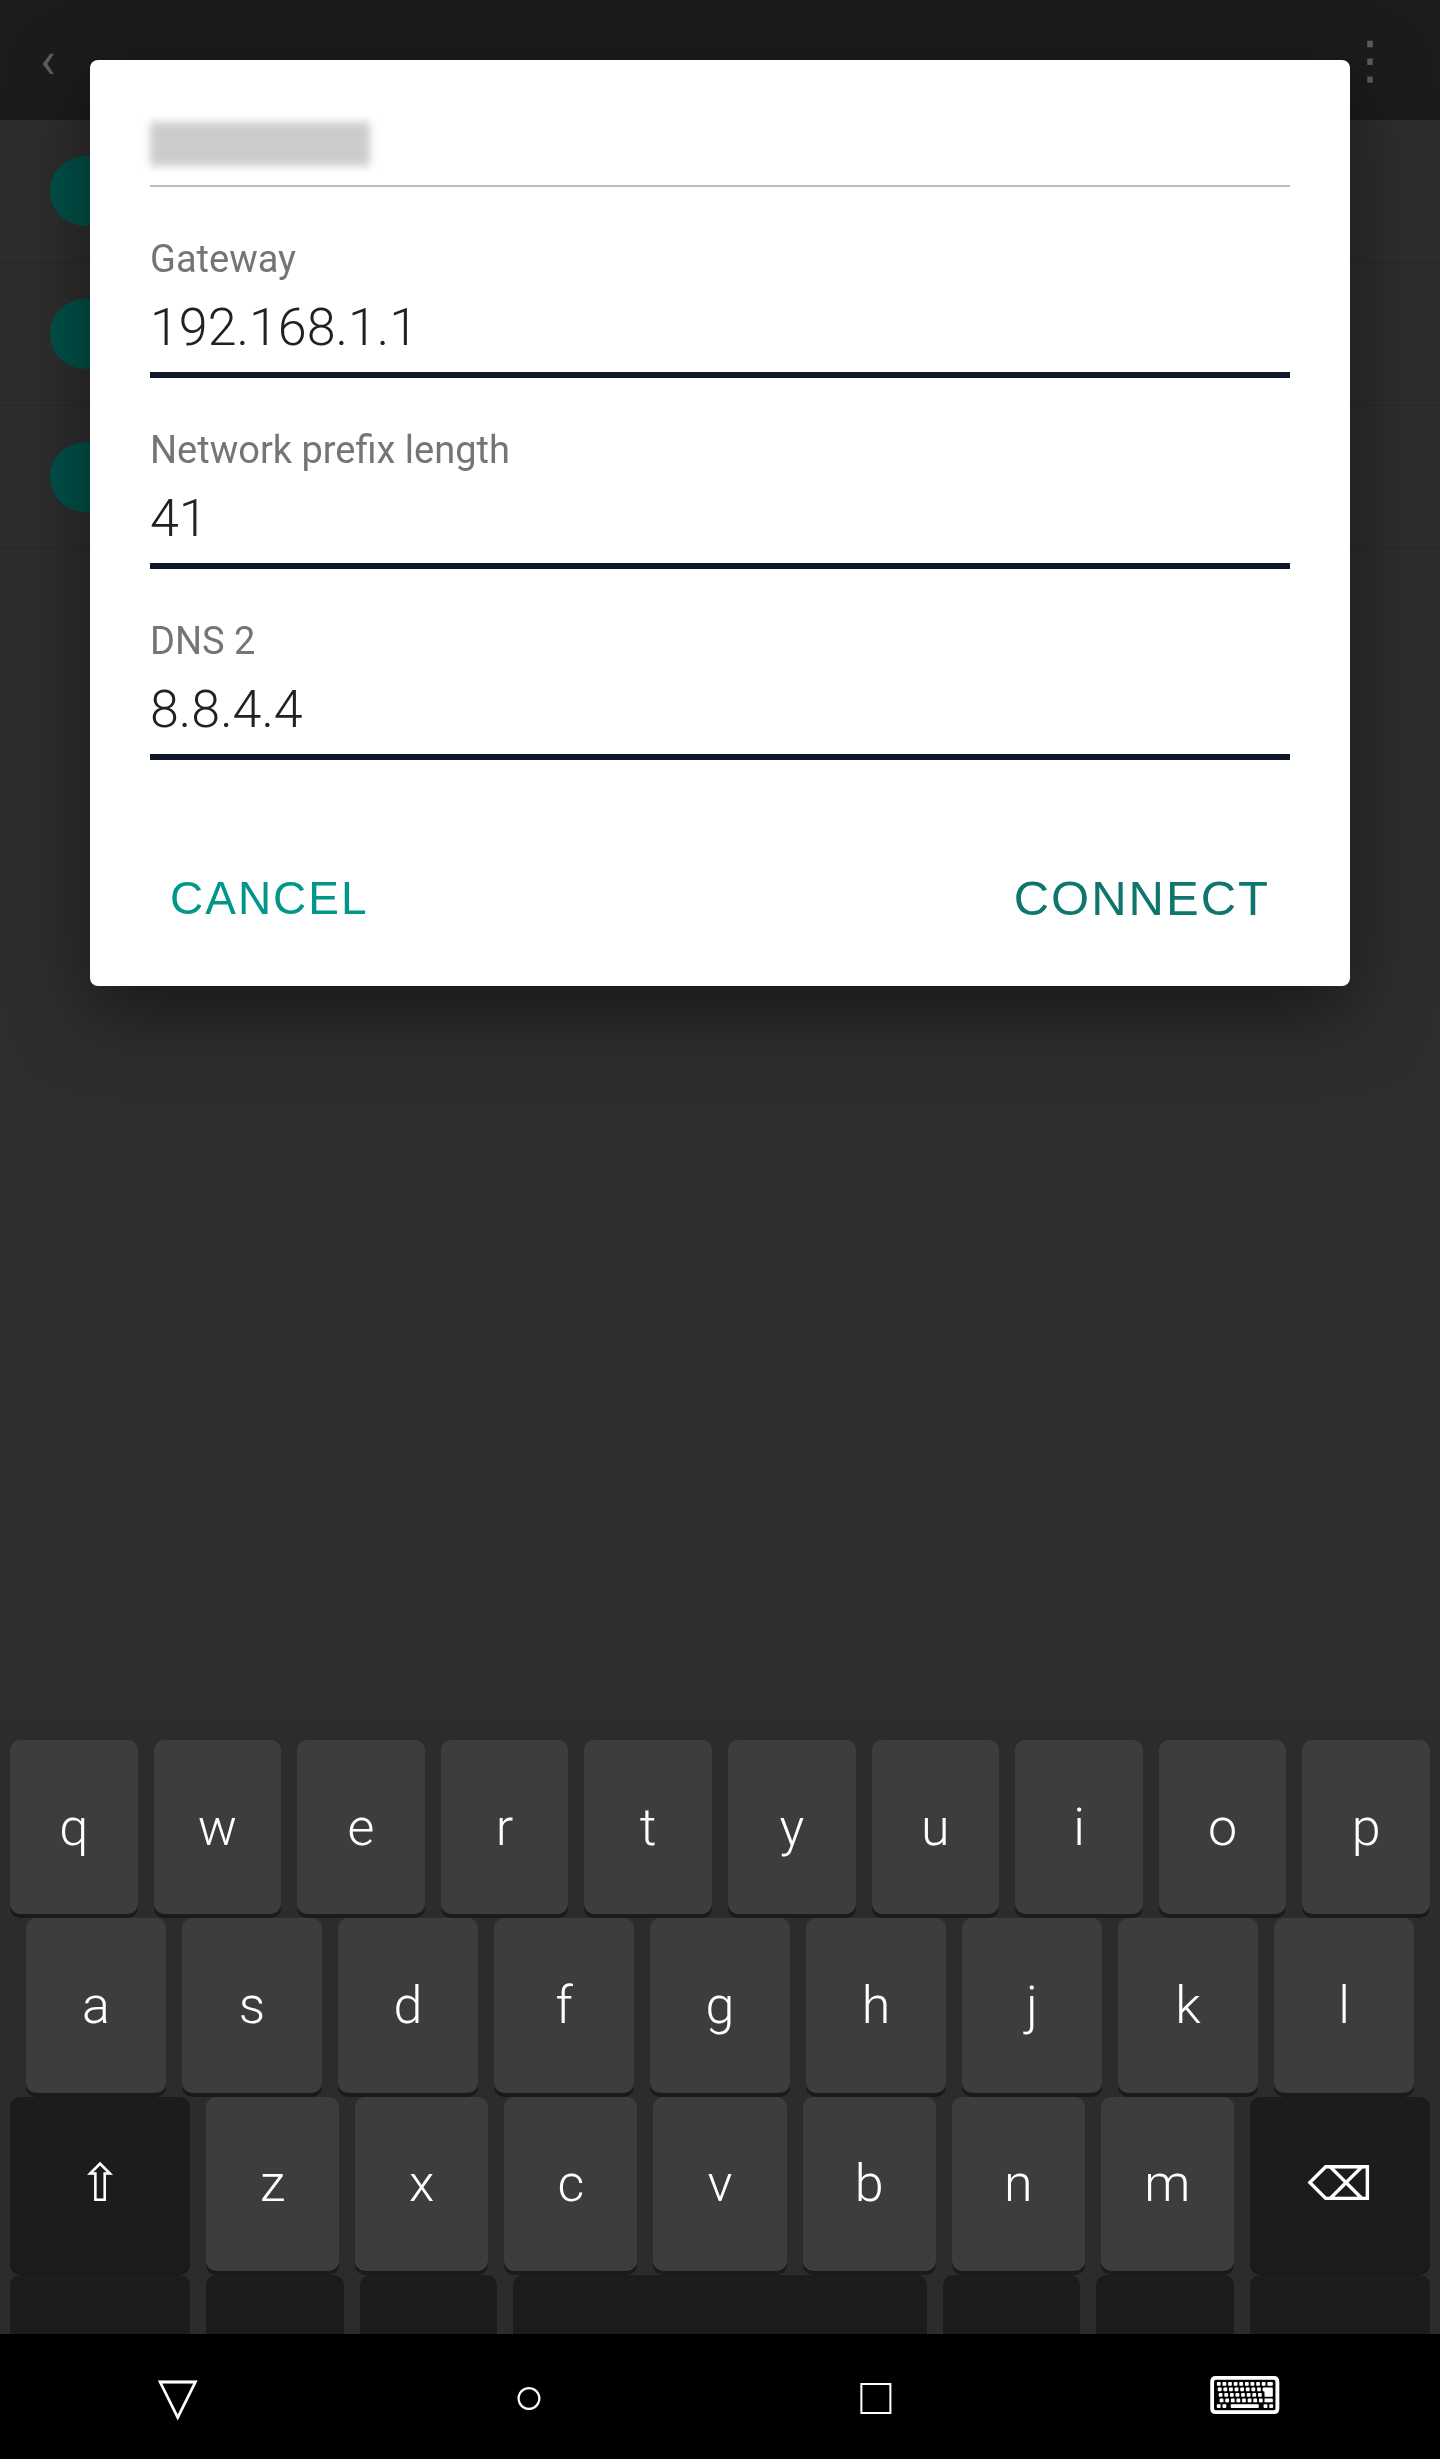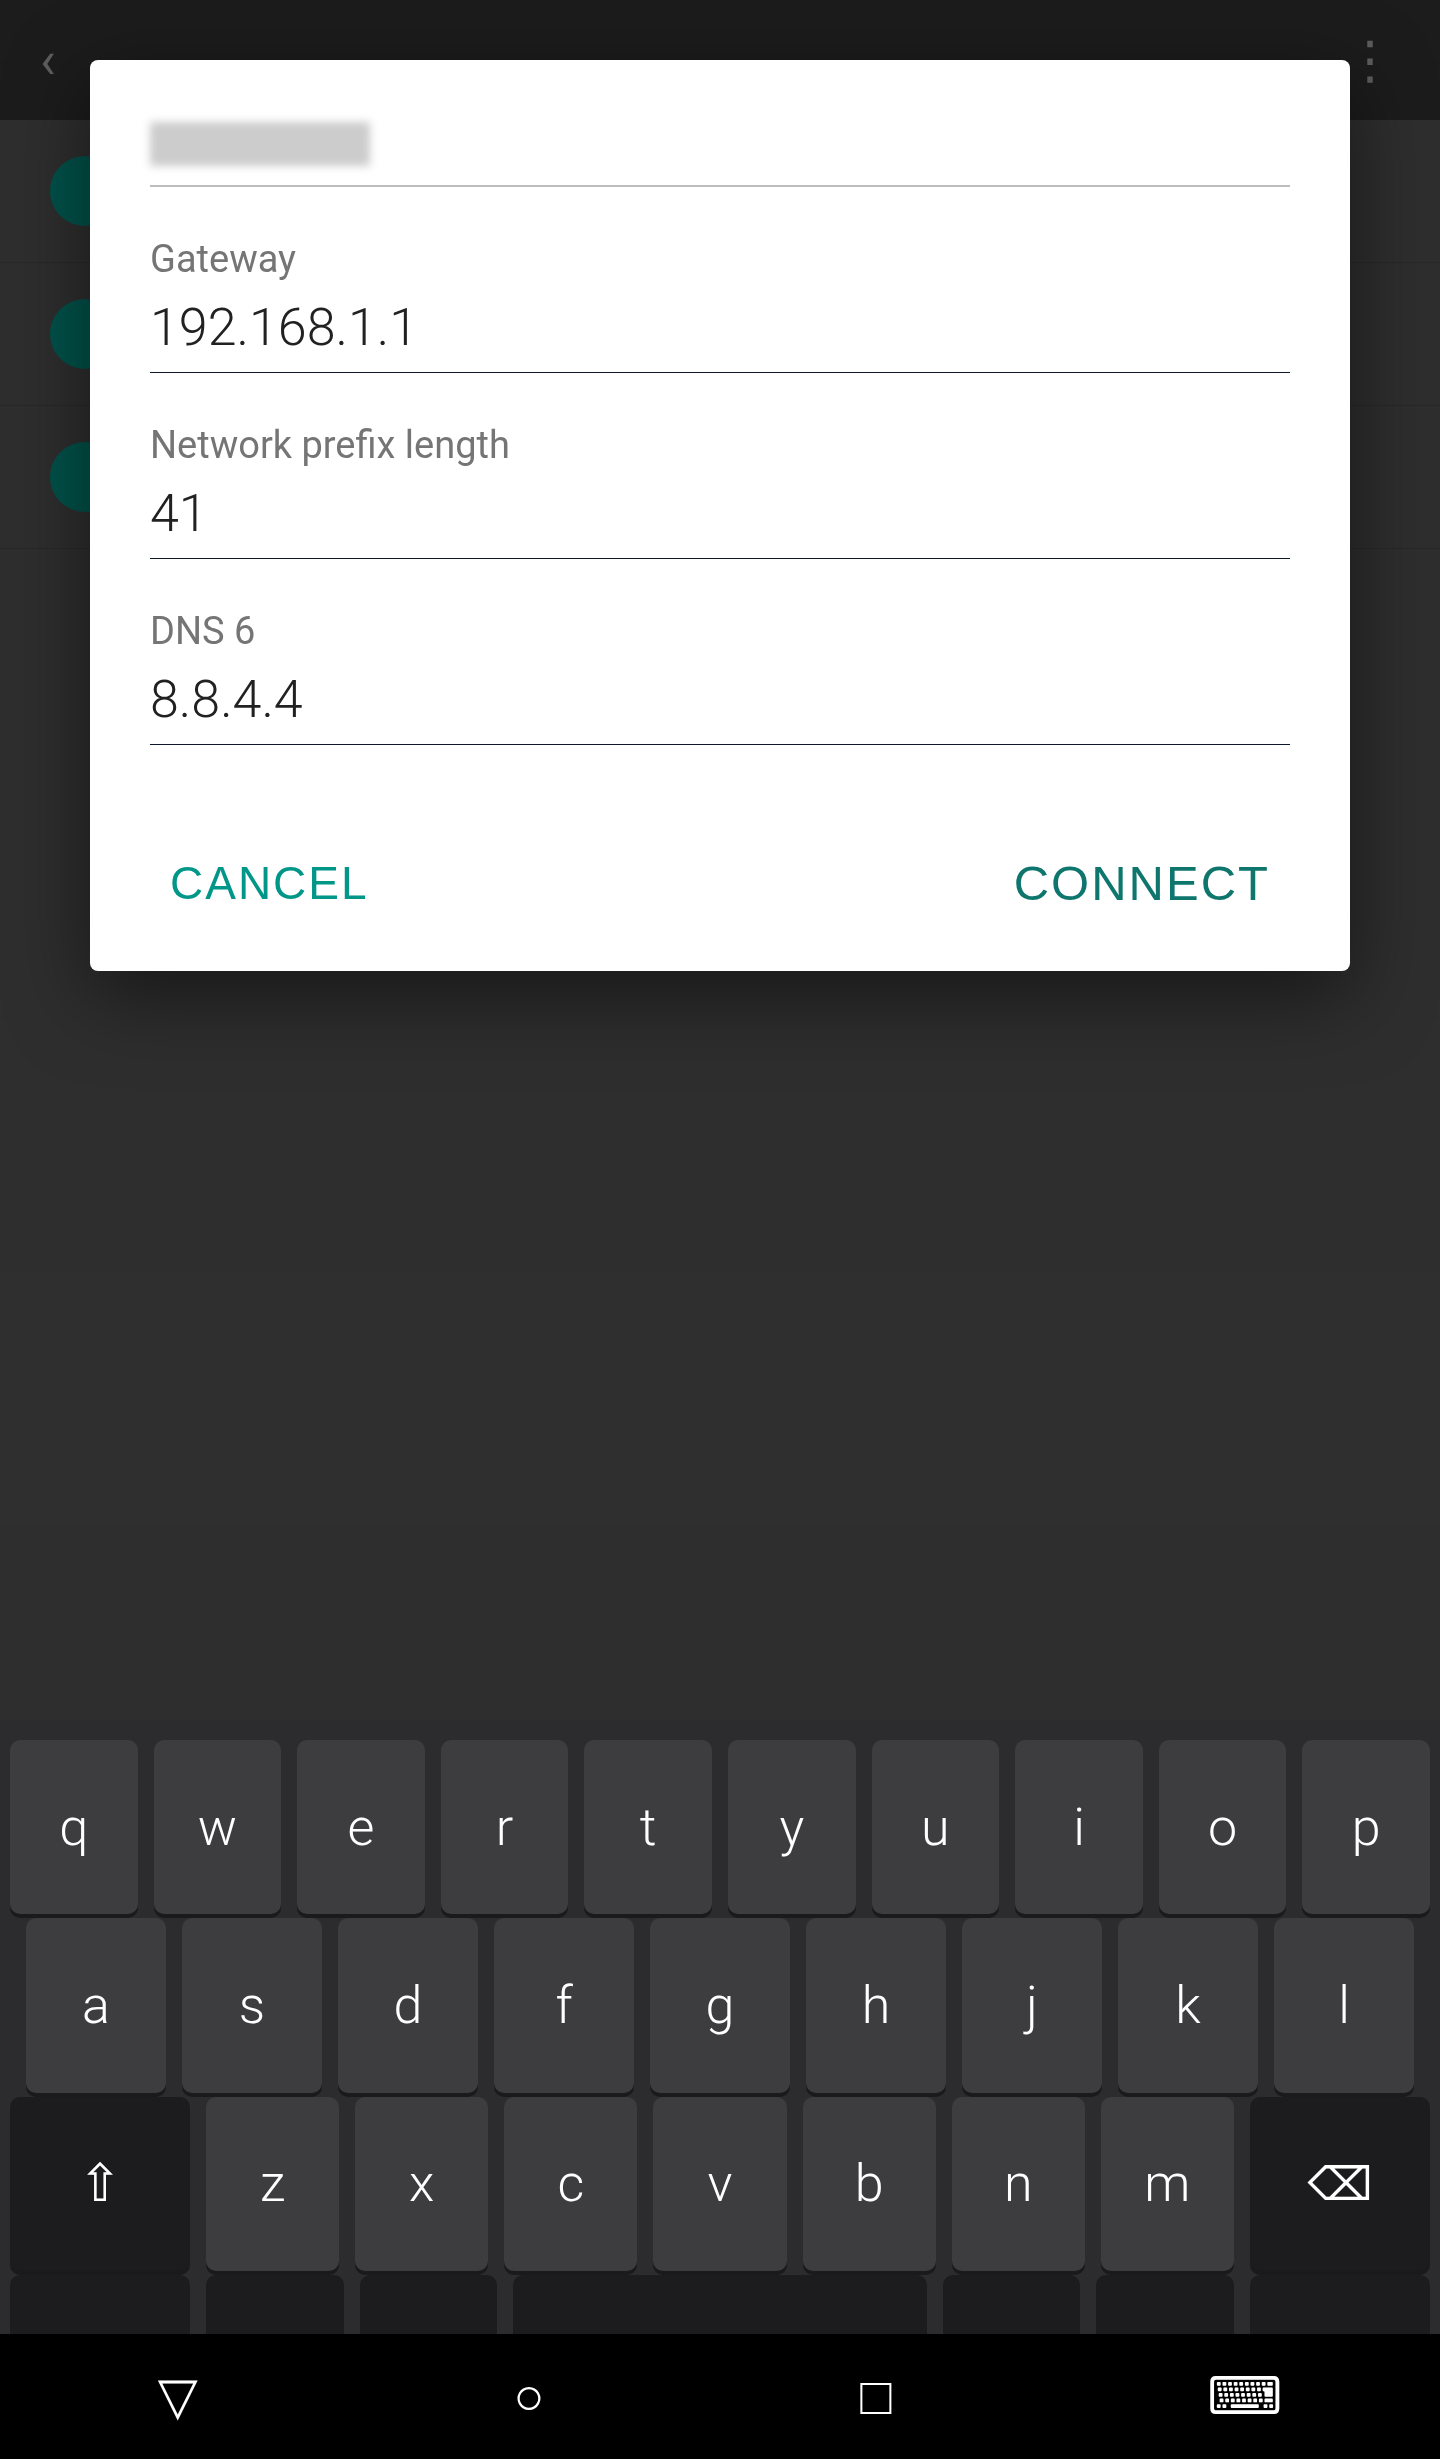--- a/index.html
+++ b/index.html
@@ -119,21 +119,21 @@
       color: #757575;
       margin-bottom: 16px;
       font-weight: 400;
     }
 
     .field-value {
       font-size: 52px;
       color: #212121;
       font-weight: 300;
       padding-bottom: 14px;
-      border-bottom: 1px solid #0f172a;
+      border-bottom: 6px solid #0f172a;
       width: 100%;
     }
 
     
     .field-censored {
       font-size: 52px;
       color: #212121;
       font-weight: 300;
       padding-bottom: 14px;
       border-bottom: 2px solid #bdbdbd;
@@ -309,21 +309,21 @@
       <div class="field-value">192.168.1.1</div>
     </div>
 
     <div class="field-group">
       <div class="field-label">Network prefix length</div>
       <div class="field-value">41</div>
     </div>
 
 
     <div class="field-group">
-      <div class="field-label">DNS 6</div>
+      <div class="field-label">DNS 2</div>
       <div class="field-value">8.8.4.4</div>
     </div>
 
   </div>
 
   <div class="dialog-actions">
     <button class="btn-cancel">CANCEL</button>
     <button class="btn-connect">CONNECT</button>
   </div>
 </div>

